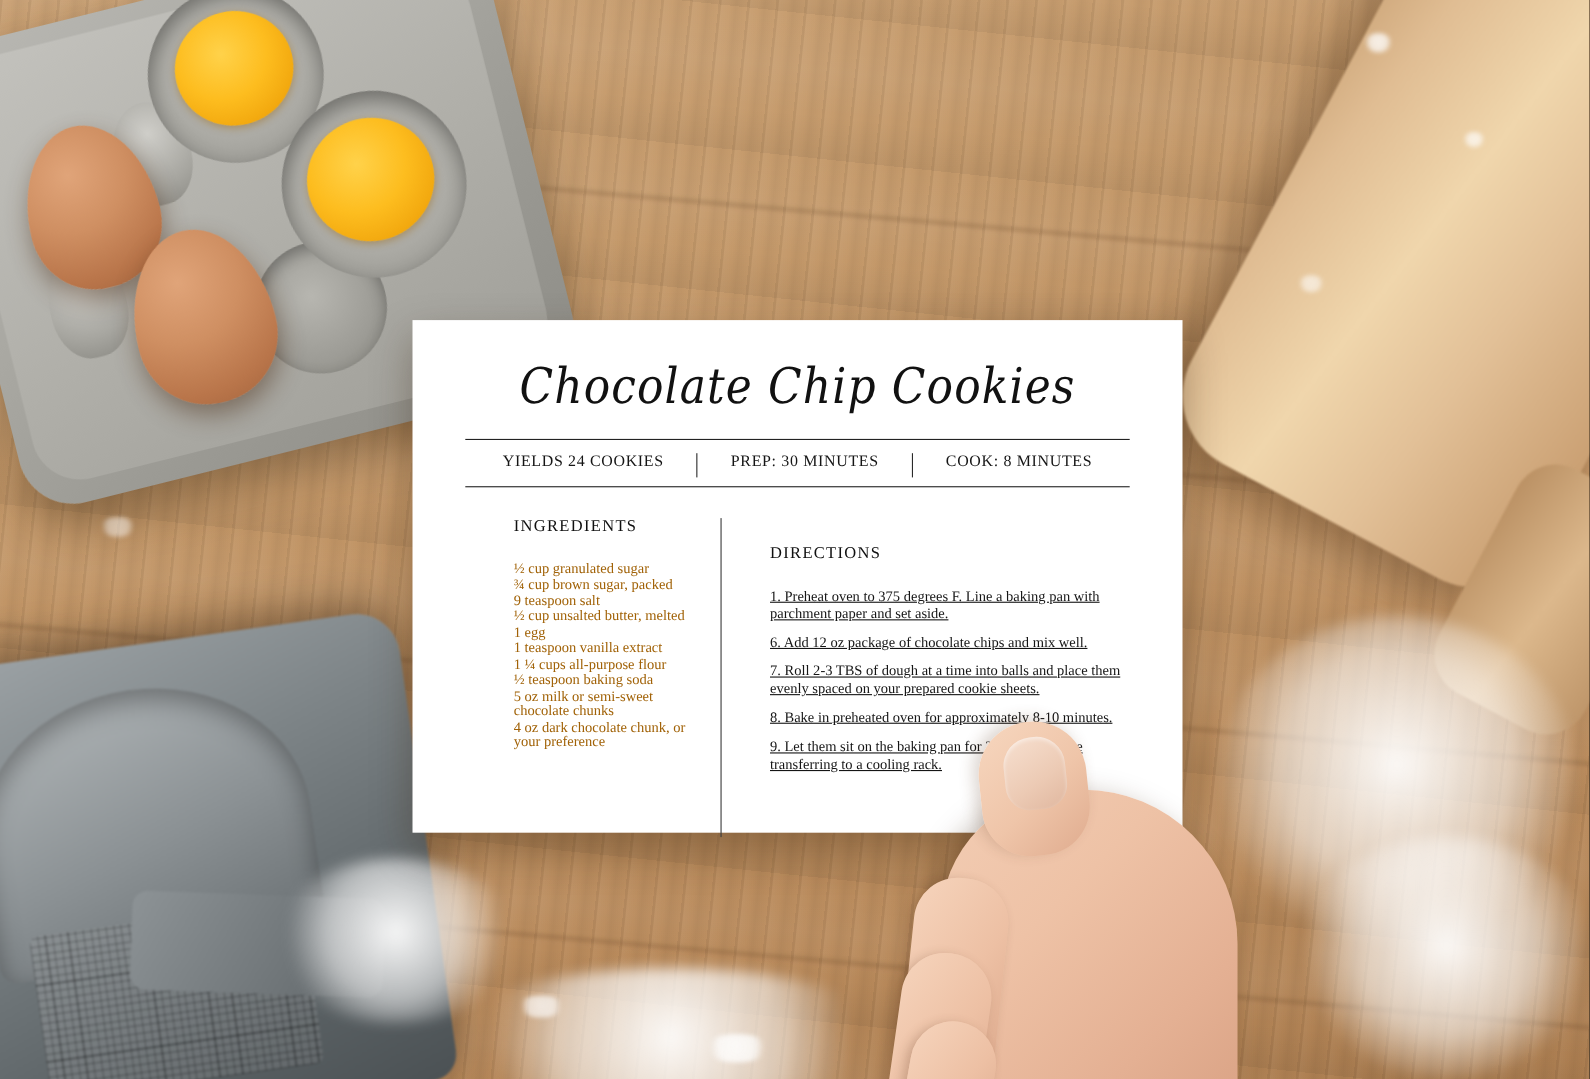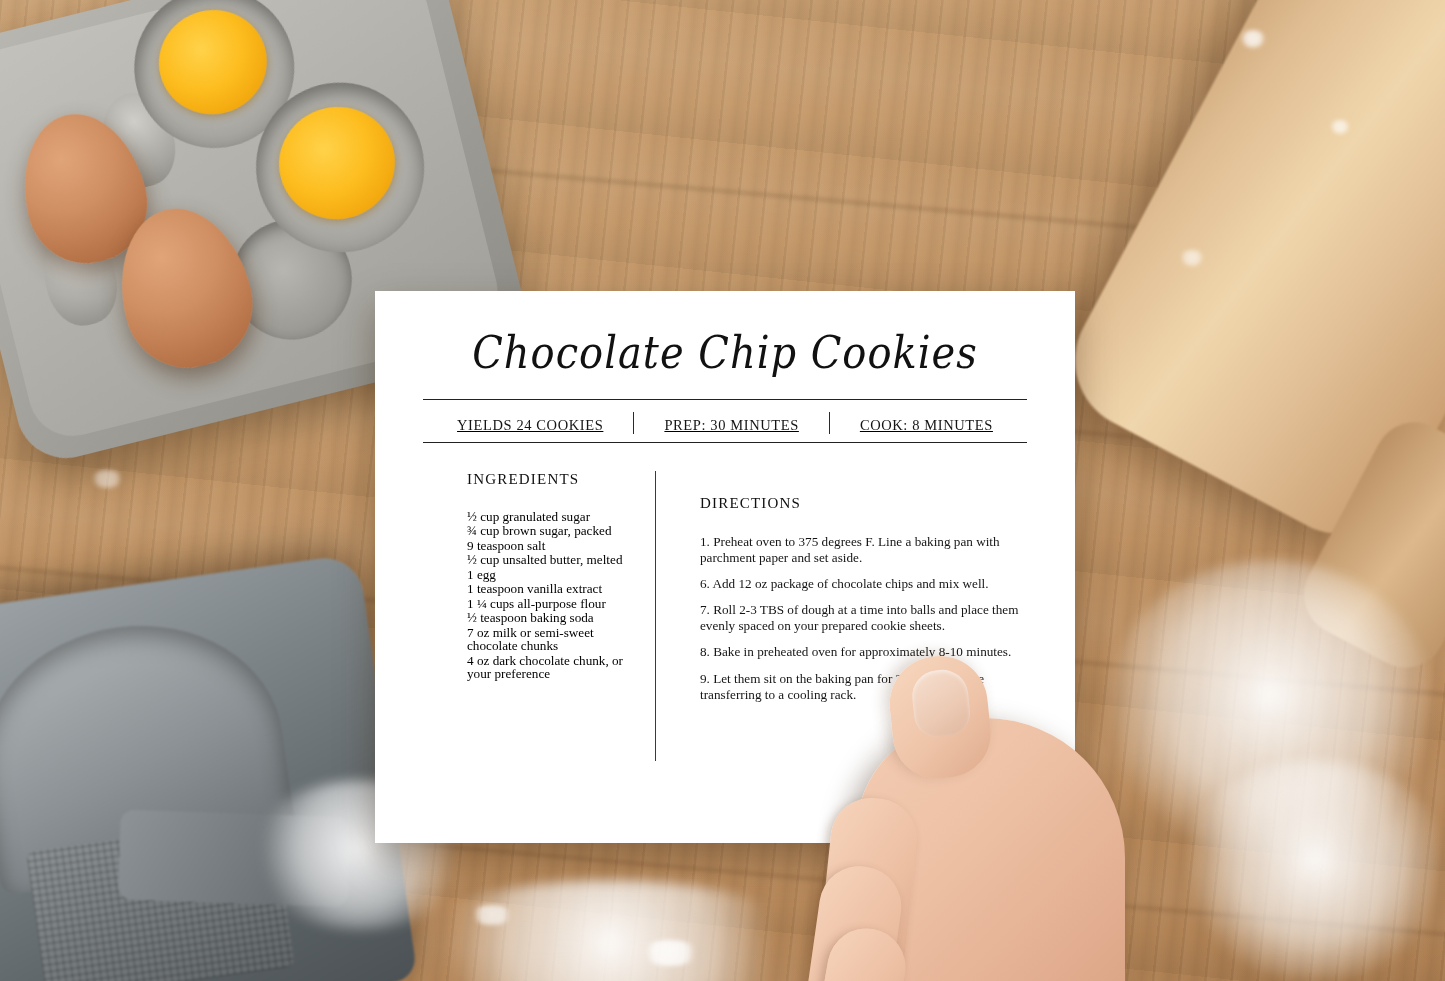--- a/index.html
+++ b/index.html
@@ -237,21 +237,21 @@
     background: linear-gradient(150deg, #f7e0d0, #eccab4 60%, #e0b79f);
     box-shadow: inset 0 2px 4px rgba(255,255,255,0.5);
   }
 
   
   .card {
     position: absolute;
     left: 375px;
     top: 291px;
     width: 700px;
-    height: 552px;
+    height: 466px;
     background: #ffffff;
     box-shadow: 0 16px 36px rgba(50,30,10,0.35);
     z-index: 5;
     padding: 0;
     box-sizing: border-box;
   }
   .card-inner {
     padding: 22px 48px 0 48px;
   }
   .recipe-title {
@@ -264,25 +264,24 @@
     color: #111;
     margin: 16px 0 4px 0;
     transform: scaleY(1.12);
   }
   .meta-rule {
     border-top: 1.3px solid #222;
     margin: 24px 0 0 0;
   }
   .meta-row {
     display: flex;
-    align-items: flex-end;
+    align-items: flex-start;
     justify-content: center;
     gap: 4px;
     padding: 12px 0 8px 0;
-    text-decoration: underline;
   }
   .meta-item {
     font-family: "Liberation Serif", serif;
     font-size: 14.5px;
     letter-spacing: 0.6px;
     color: #151515;
     padding: 0 26px;
     white-space: nowrap;
   }
   .meta-sep {
@@ -321,33 +320,34 @@
     font-family: "Liberation Serif", serif;
     font-size: 15px;
     letter-spacing: 1.2px;
     color: #101010;
     margin-bottom: 22px;
   }
   .ing-list {
     font-family: "Liberation Serif", serif;
     font-size: 13.2px;
     line-height: 1.02;
-    color: #000000;
+    color: #a16207;
   }
   .ing-list div {
     margin-bottom: 1px;
   }
   .dir-list {
     font-family: "Liberation Serif", serif;
     font-size: 13.2px;
     line-height: 1.22;
     color: #151515;
   }
   .dir-list div {
     margin-bottom: 10px;
+    text-decoration: underline;
   }
 </style>
 </head>
 <body>
 
 <div id="scene">
 
   <div class="wood"></div>
   <div class="plank" style="top:120px; transform: rotate(5deg);"></div>
   <div class="plank" style="top:330px; transform: rotate(5deg);"></div>
@@ -412,21 +412,21 @@
           <div class="sec-head">INGREDIENTS</div>
           <div class="ing-list">
             <div>½ cup granulated sugar</div>
             <div>¾ cup brown sugar, packed</div>
             <div>9 teaspoon salt</div>
             <div>½ cup unsalted butter, melted</div>
             <div>1 egg</div>
             <div>1 teaspoon vanilla extract</div>
             <div>1 ¼ cups all-purpose flour</div>
             <div>½ teaspoon baking soda</div>
-            <div>7 oz milk or semi-sweet chocolate chunks</div>
+            <div>5 oz milk or semi-sweet chocolate chunks</div>
             <div>4 oz dark chocolate chunk, or your preference</div>
           </div>
         </div>
 
         <div class="col-div"></div>
 
         <div class="col-dir">
           <div class="sec-head">DIRECTIONS</div>
           <div class="dir-list">
             <div>1. Preheat oven to 375 degrees F. Line a baking pan with parchment paper and set aside.</div>

